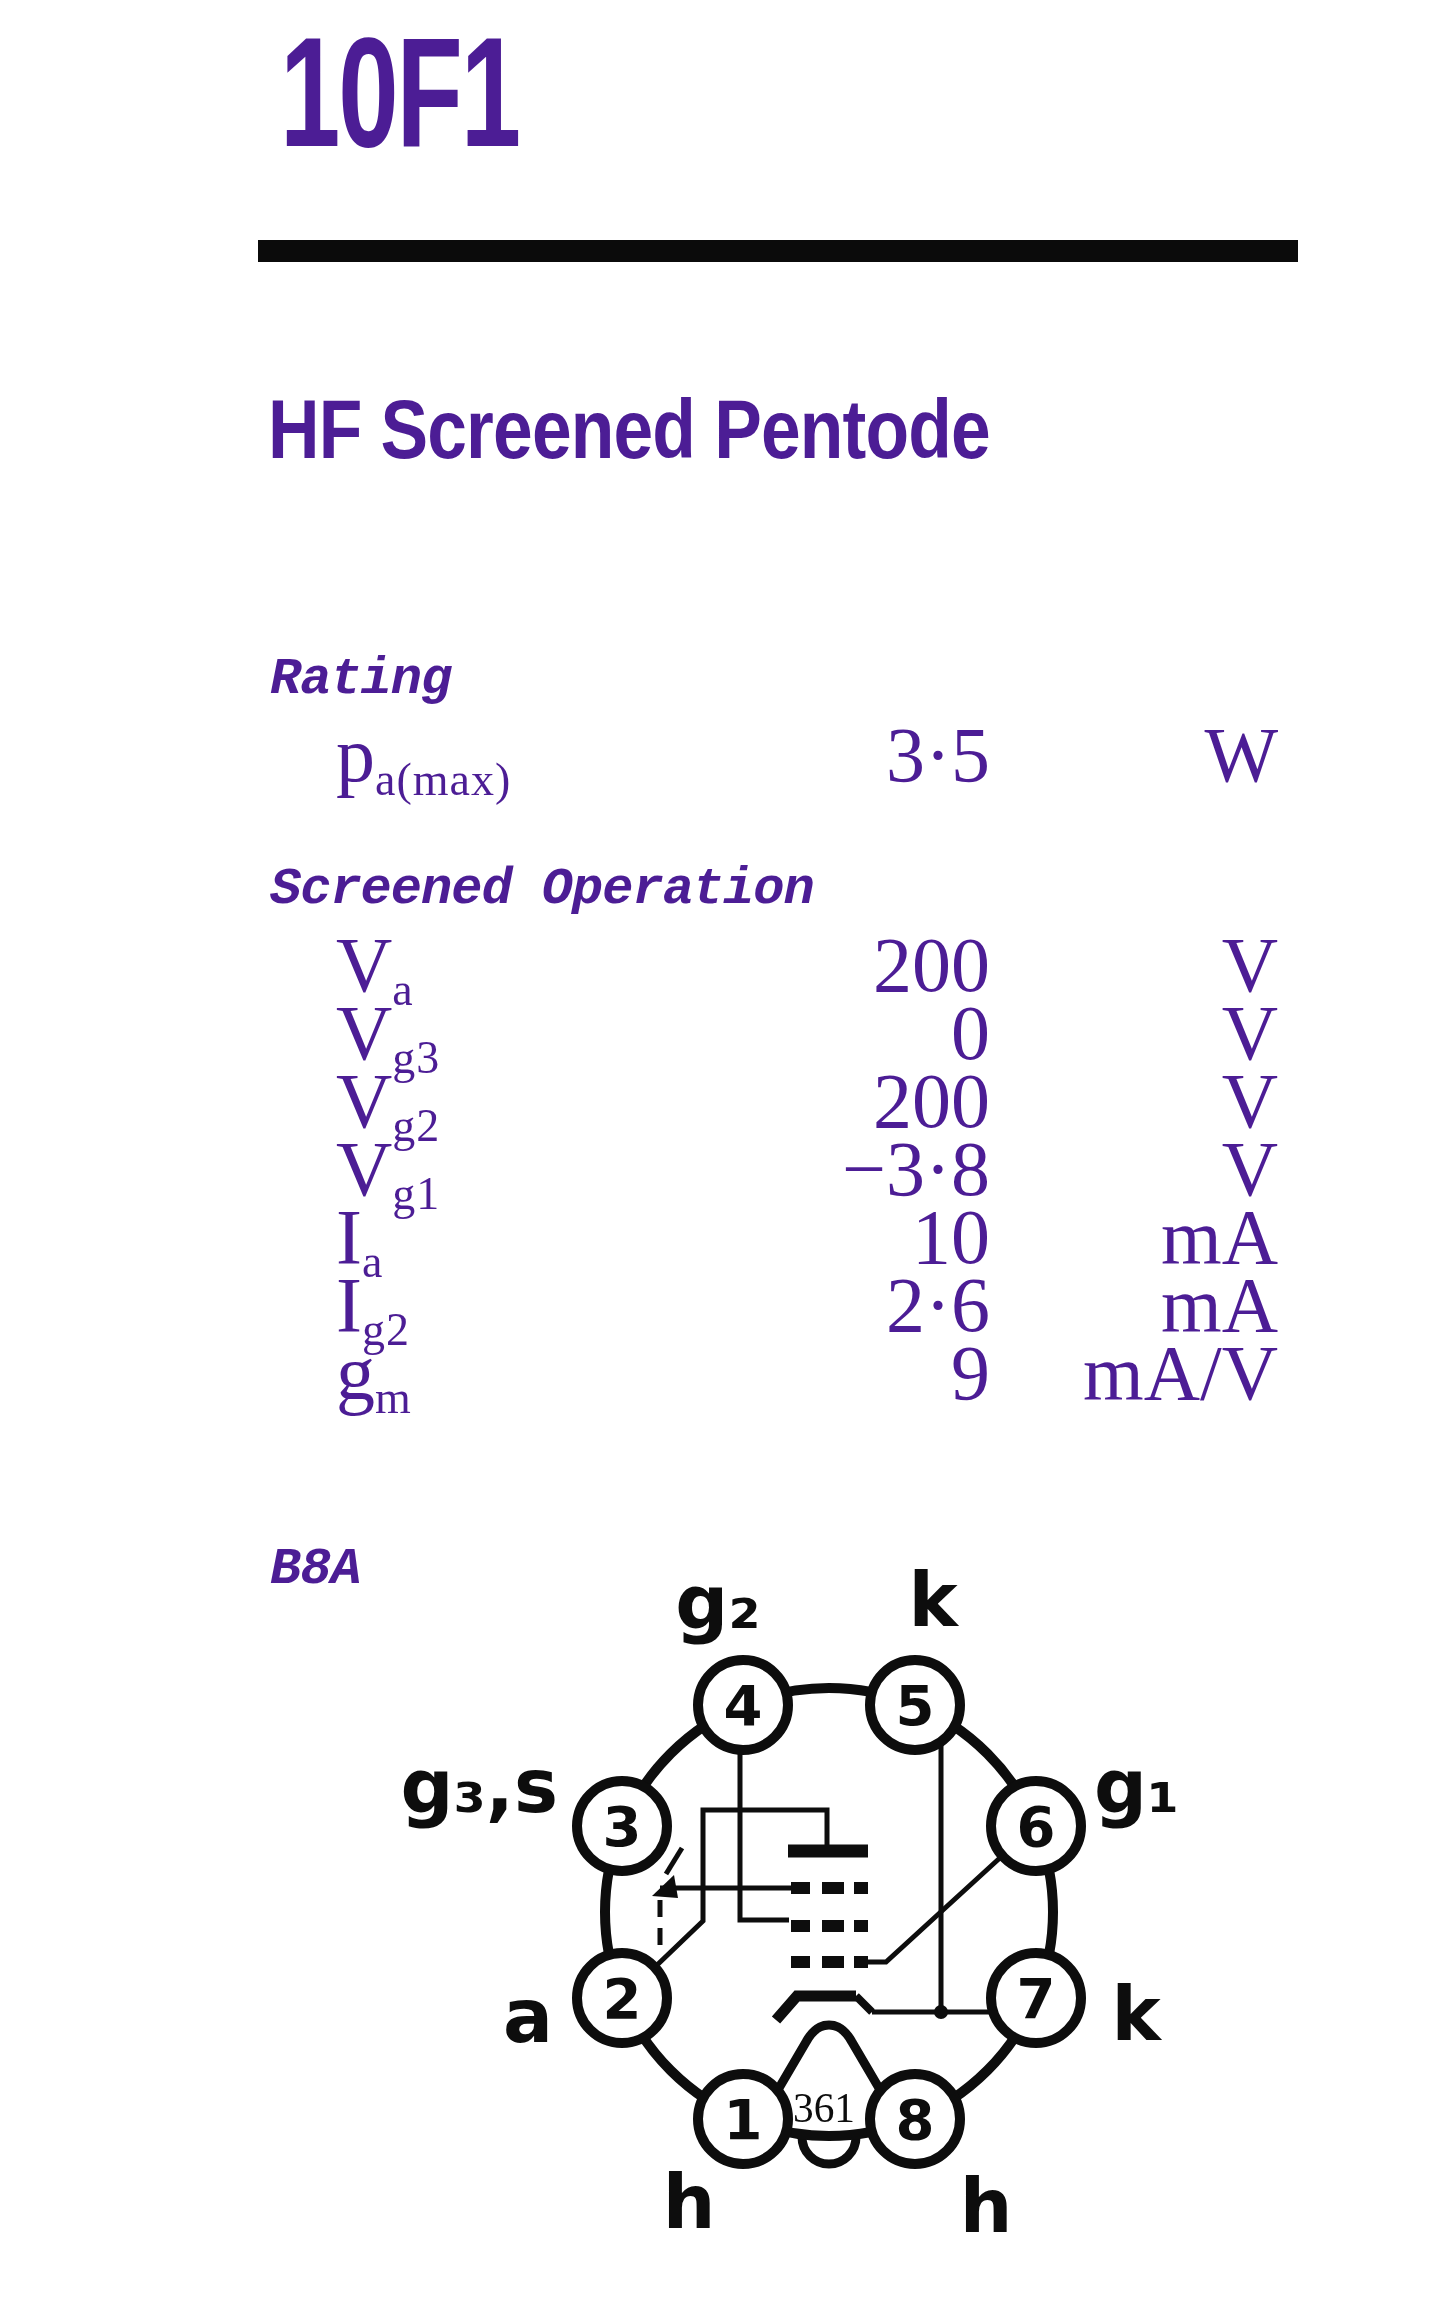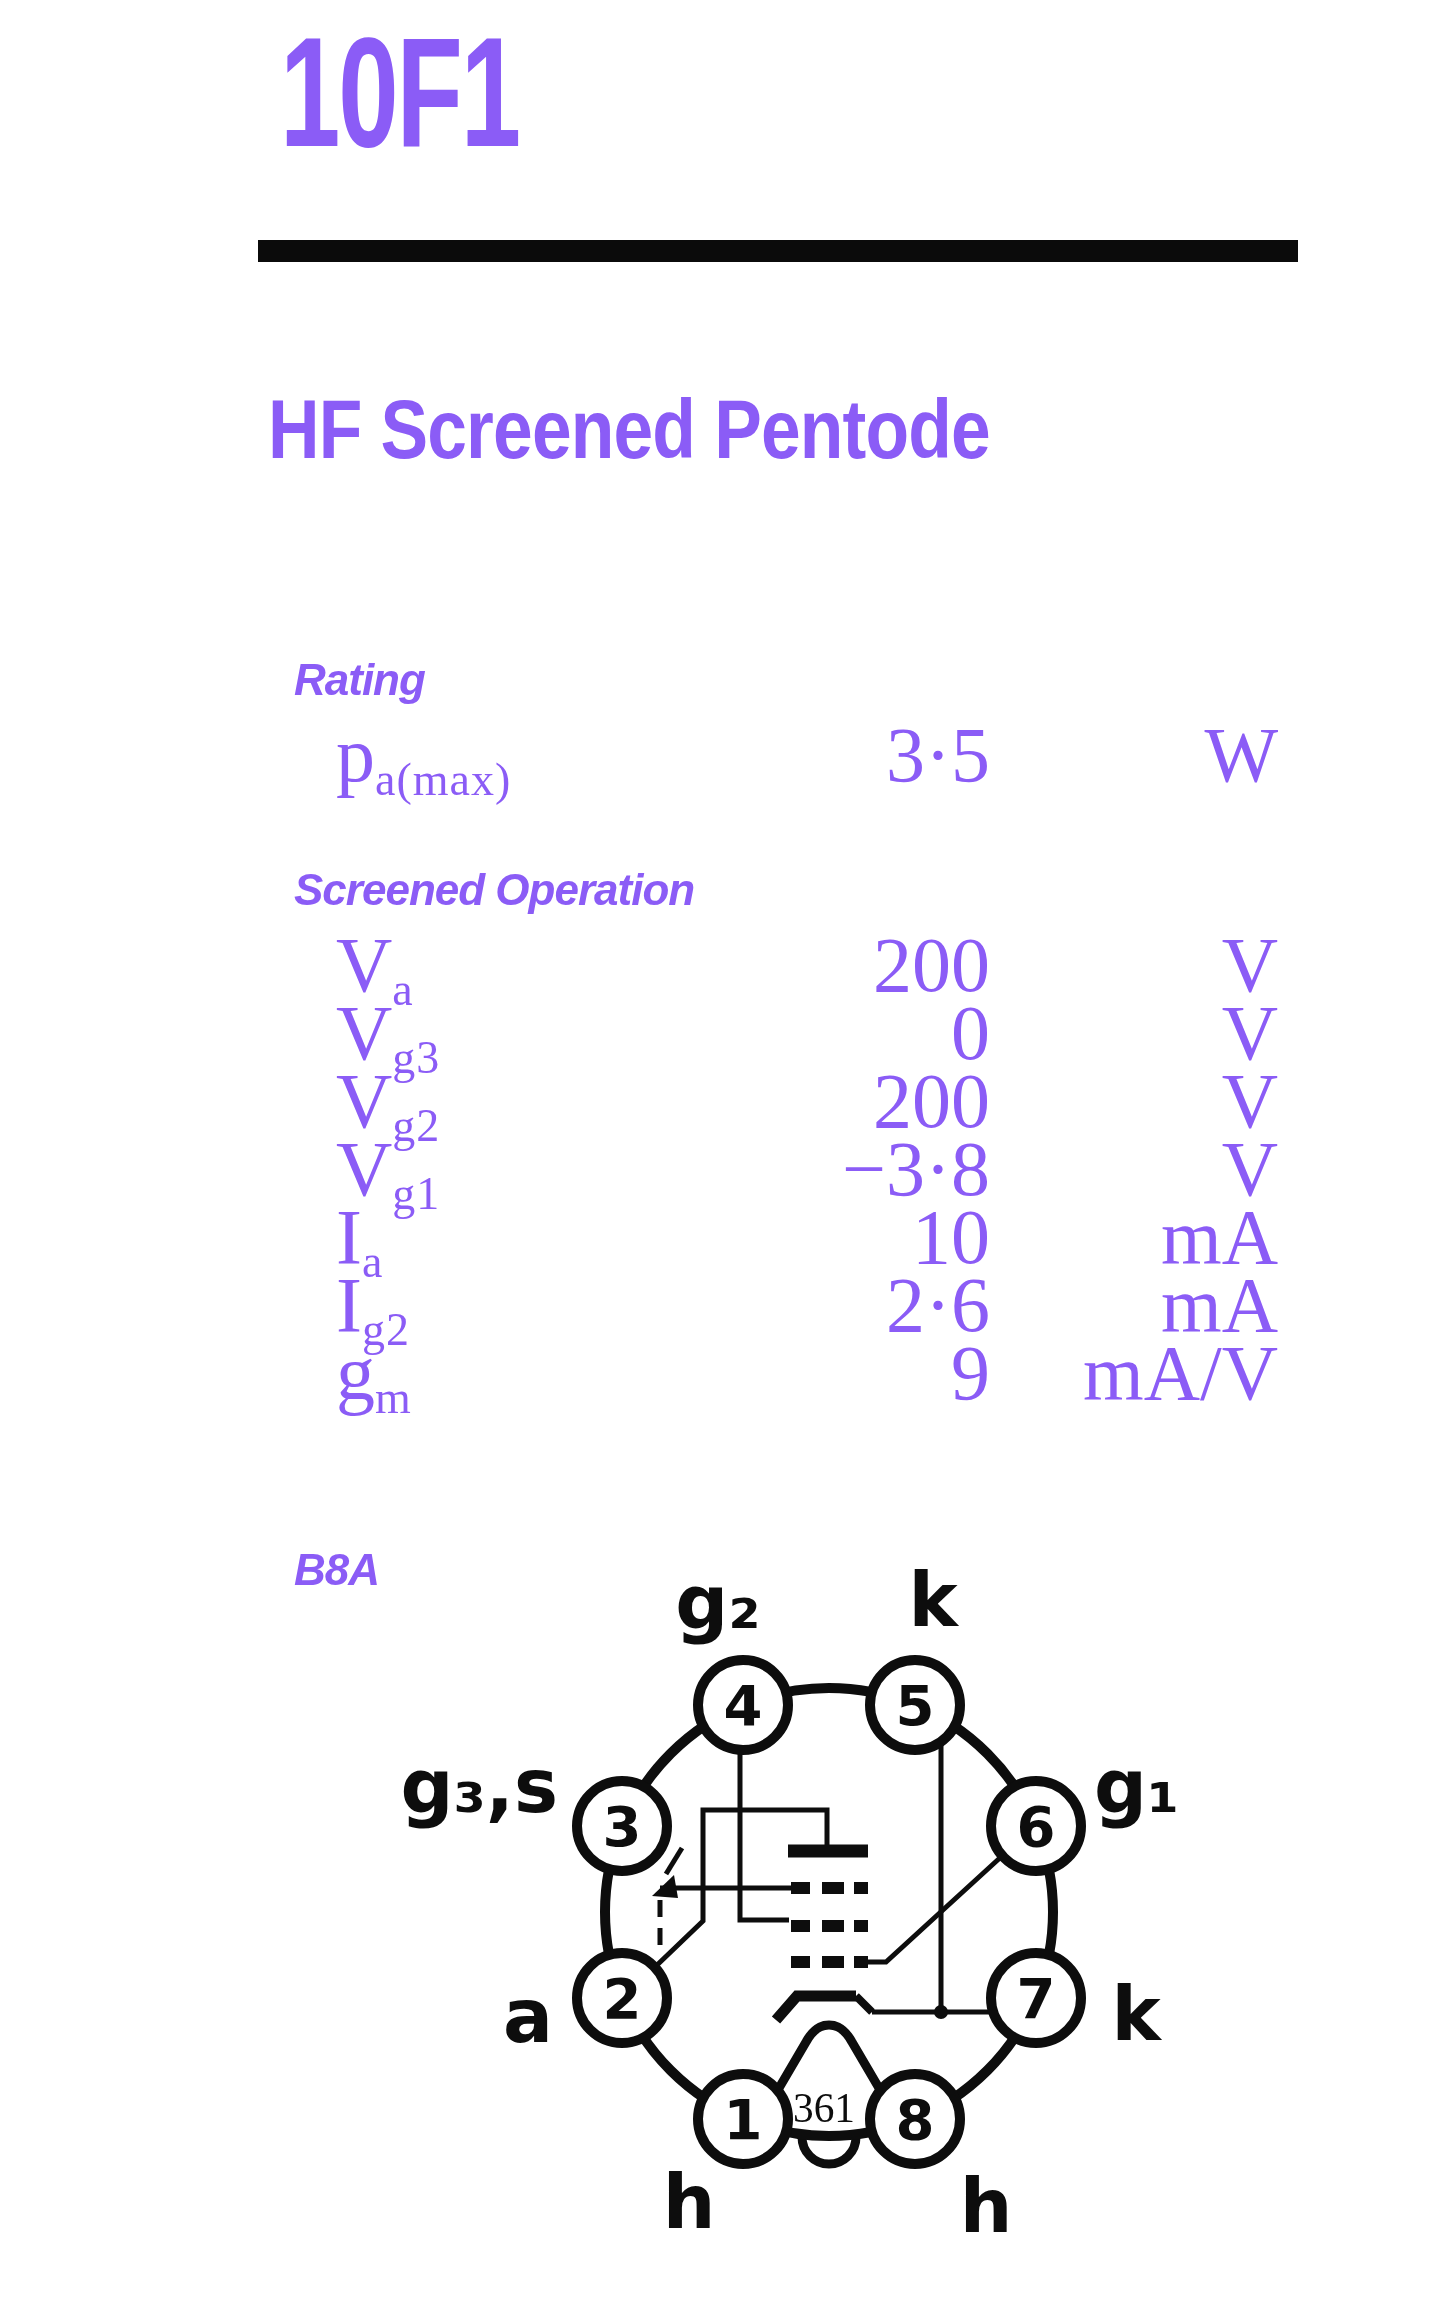--- a/index.html
+++ b/index.html
@@ -1,20 +1,20 @@
 <!DOCTYPE html>
 <html><head>
 <meta charset="utf-8">
 <style>
   html,body { margin:0; padding:0; background:#888; }
   .page {
     position:relative;
     width:1438px; height:2310px;
     background:#ffffff;
-    color:#8b5cf6;
+    color:#4c1d95;
     overflow:hidden;
     margin:0 auto;
     font-family:"Liberation Serif", serif;
   }
   .squish { display:inline-block; transform-origin:0 0; white-space:nowrap; }
 
   .title {
     position:absolute; left:280px; top:15px;
     font-family:"Liberation Sans", sans-serif;
     font-weight:bold; font-size:155px; line-height:155px;
@@ -30,25 +30,24 @@
   .subtitle {
     position:absolute; left:268px; top:378px;
     font-family:"Liberation Sans", sans-serif;
     font-weight:bold; font-size:84px; line-height:103px;
     letter-spacing:-1px;
   }
   .subtitle .squish { transform:scaleX(0.85); }
 
   .h {
     position:absolute; left:270px;
-    font-family:Liberation Sans, sans-serif;
+    font-family:Liberation Mono, monospace;
     font-weight:bold; font-style:italic;
-    font-size:44px; line-height:64px; letter-spacing:-1px;
+    font-size:52px; line-height:64px; letter-spacing:-1px;
     white-space:nowrap;
-    margin-left:24px;
   }
 
   .trow {
     position:absolute; left:0; width:1438px; height:78px;
     font-family:"Liberation Serif", serif;
     font-size:78px; line-height:78px; white-space:nowrap;
   }
   .trow .label { position:absolute; left:336px; top:0; }
   .trow .value { position:absolute; right:448px; top:0; text-align:center; }
   .trow .unit  { position:absolute; right:160px; top:0; text-align:right; }

